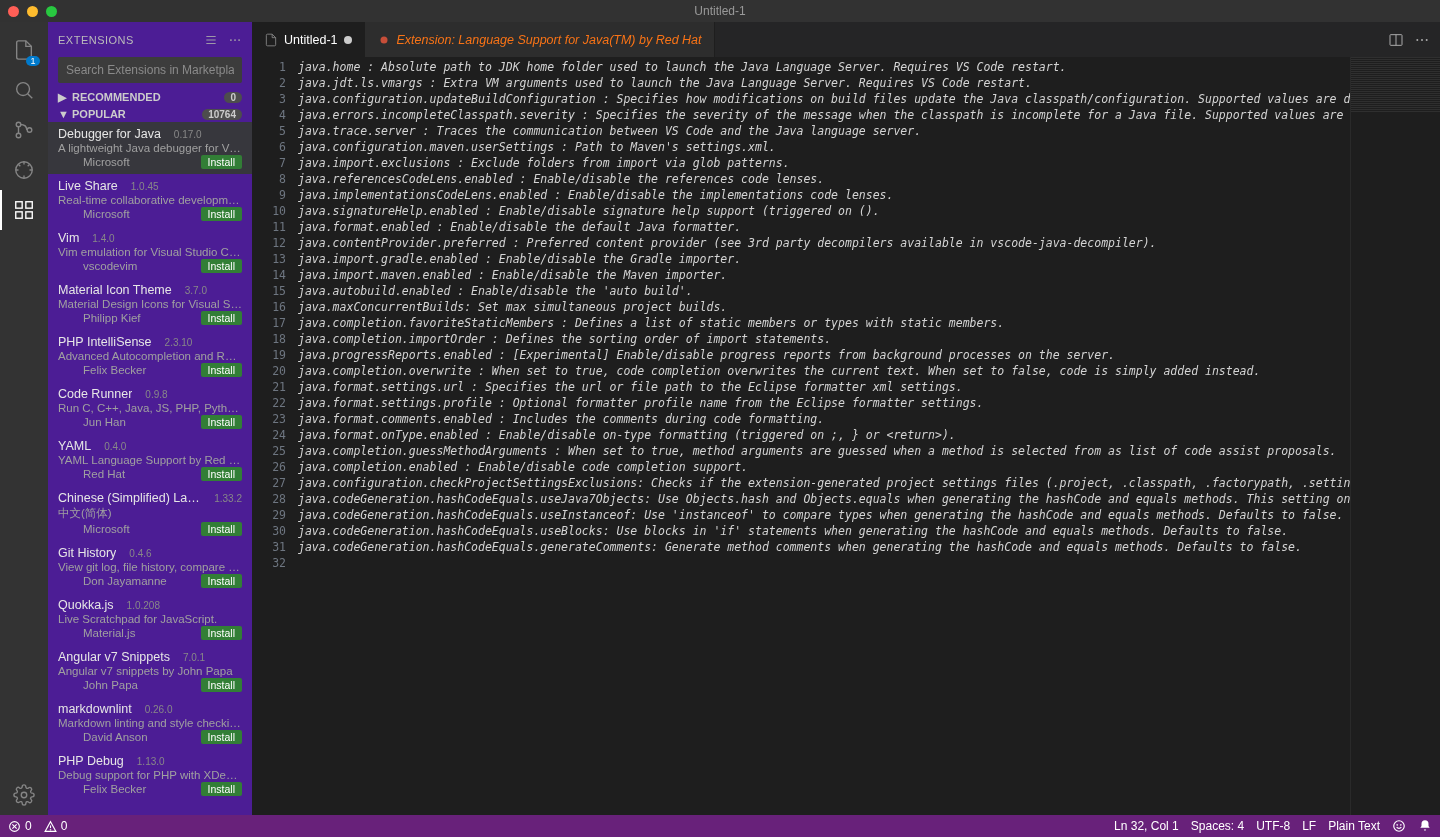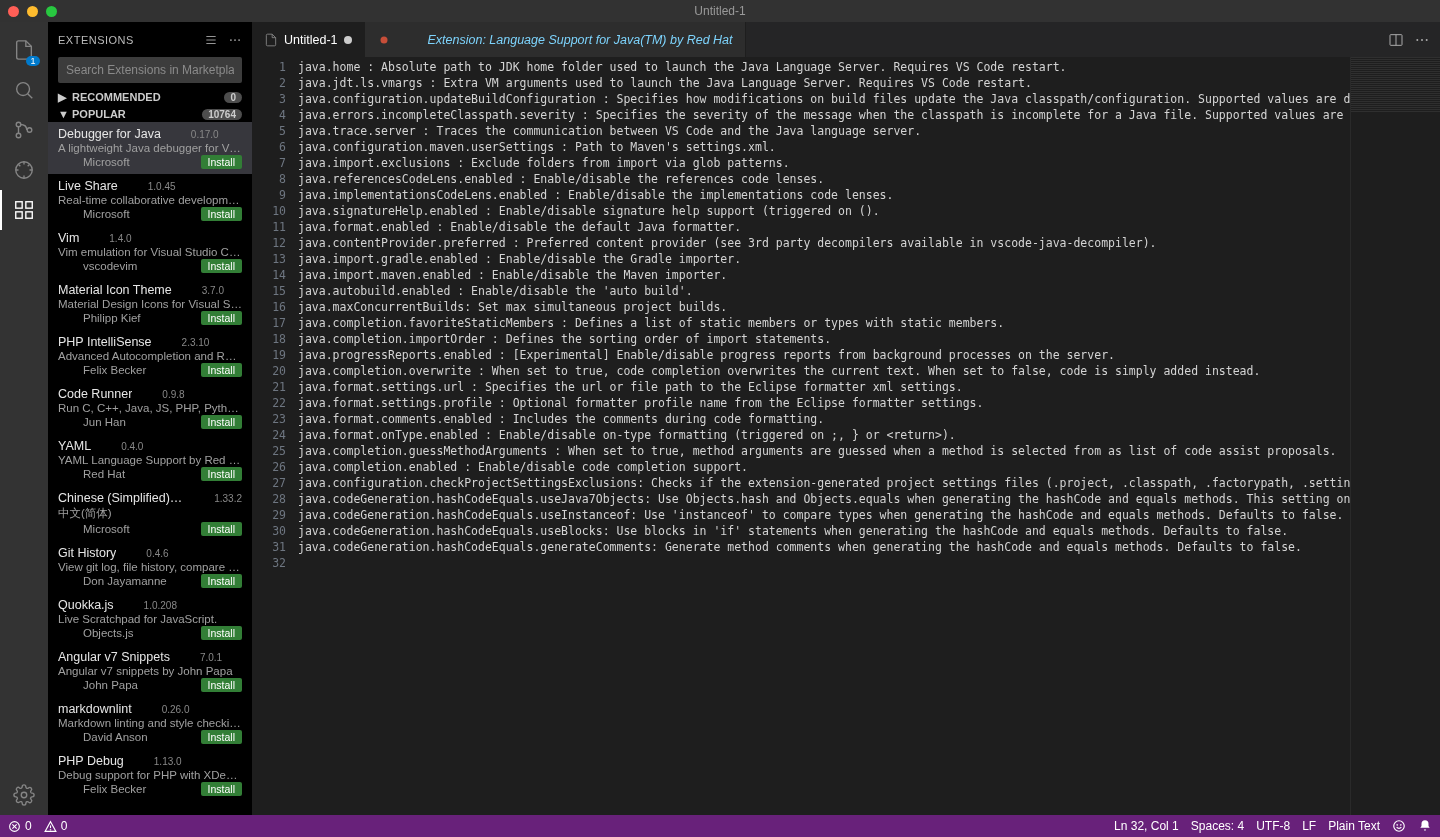--- a/index.html
+++ b/index.html
@@ -55,21 +55,21 @@
   content: ""; position: absolute; left: 0; top: 0; bottom: 0; width: 2px; background: #fff;
 }
 .activity-badge {
   position: absolute; bottom: 4px; right: 8px;
   background: #007acc; color: #fff;
   font-size: 9px; border-radius: 8px; padding: 0 4px; min-width: 14px; text-align: center;
 }
 .activity-spacer { flex: 1; }
 .sidebar {
   width: 204px;
-  background: #000000;
+  background: #4c1d95;
   display: flex;
   flex-direction: column;
   min-height: 0;
   justify-content: space-between;
 }
 .sidebar-header {
   height: 35px; display: flex; align-items: center; justify-content: space-between;
   padding: 0 10px; font-size: 11px; color: #bbbbbb; letter-spacing: 0.5px;
 }
 .sidebar-header-actions { display: flex; gap: 10px; color: #aaa; }
@@ -89,21 +89,21 @@
   background: #4d4d4d; color: #ccc; font-size: 10px;
   padding: 0 6px; border-radius: 10px;
 }
 .ext-list { flex: 1; overflow-y: auto; }
 .ext-item {
   padding: 5px 10px 5px 10px;
   cursor: pointer;
   position: relative;
 }
 .ext-item.selected { background: #37373d; }
-.ext-title-row { display: flex; align-items: baseline; gap: 22px; }
+.ext-title-row { display: flex; align-items: baseline; gap: 5px; }
 .ext-name { color: #e6e6e6; font-size: 12.5px; font-weight: 500; white-space: nowrap; overflow: hidden; text-overflow: ellipsis; }
 .ext-ver { color: #888; font-size: 10px; padding-left: 8px; }
 .ext-desc { color: #a0a0a0; font-size: 11.5px; white-space: nowrap; overflow: hidden; text-overflow: ellipsis; margin-top: 1px; }
 .ext-author { color: #a0a0a0; font-size: 11.5px; margin-top: 1px; display:flex; justify-content: space-between; align-items: center; margin-left: 25px; }
 .install-btn {
   background: #327e36; color: #fff; font-size: 10.5px;
   padding: 1px 7px; border: none; border-radius: 2px; cursor: pointer;
 }
 .editor-area { flex: 1; display: flex; flex-direction: column; background: #1e1e1e; min-width: 0; }
 .tabs {
@@ -119,21 +119,21 @@
 .dirty-dot { width: 8px; height: 8px; border-radius: 50%; background: #ccc; }
 .tabs-spacer { flex: 1; }
 .tab-actions { display: flex; align-items: center; gap: 10px; padding: 0 10px; color: #aaa; }
 .editor-body { flex: 1; display: flex; min-height: 0; position: relative; }
 .gutter {
   width: 46px; text-align: right; color: #6e7681; font-family: "Menlo", "Monaco", monospace;
   font-size: 11.5px; padding: 2px 12px 0 0; user-select: none; line-height: 16px;
 }
 .code {
   flex: 1; font-family: "Menlo", "Monaco", monospace; font-size: 11.5px;
-  color: #d4d4d4; white-space: pre; overflow: hidden; padding-top: 2px; line-height: 16px;
+  color: #d4d4d4; white-space: pre; overflow: hidden; padding-top: 2px; line-height: 16px; font-style: italic;
 }
 .code-line { height: 16px; }
 .minimap {
   width: 90px; background: #1e1e1e; border-left: 1px solid #2a2a2a;
   position: relative;
 }
 .minimap-blob { position: absolute; top: 0; right: 0; left: 0; height: 55px; background: repeating-linear-gradient(0deg,#3a3a3a 0,#3a3a3a 1px,transparent 1px,transparent 2px); opacity: 0.6; }
 .statusbar {
   height: 22px; background: #68217a; color: #fff;
   display: flex; align-items: center; font-size: 12px;
@@ -335,21 +335,21 @@
       <button class="install-btn">Install</button>
     </div>
         </div>
         <div class="ext-item">
     <div class="ext-title-row">
       <span class="ext-name">Quokka.js</span>
       <span class="ext-ver">1.0.208</span>
     </div>
     <div class="ext-desc">Live Scratchpad for JavaScript.</div>
     <div class="ext-author">
-      <span>Objects.js</span>
+      <span>Material.js</span>
       <button class="install-btn">Install</button>
     </div>
         </div>
         <div class="ext-item">
     <div class="ext-title-row">
       <span class="ext-name">Angular v7 Snippets</span>
       <span class="ext-ver">7.0.1</span>
     </div>
     <div class="ext-desc">Angular v7 snippets by John Papa</div>
     <div class="ext-author">
@@ -390,21 +390,21 @@
               <path d="M14 2H6a2 2 0 0 0-2 2v16a2 2 0 0 0 2 2h12a2 2 0 0 0 2-2V8z"></path>
               <polyline points="14 2 14 8 20 8"></polyline>
             </svg>
             <span style="">Untitled-1</span>
             <span class="dirty-dot"></span>
           </div>
           <div class="tab">
             <svg class="tab-icon" viewBox="0 0 24 24" fill="#c74e39">
               <circle cx="12" cy="12" r="6"></circle>
             </svg>
-            <span style="font-style:italic;color:#7dd3fc;margin-left:31px;">Extension: Language Support for Java(TM) by Red Hat</span>
+            <span style="font-style:italic;color:#f97316;">Extension: Language Support for Java(TM) by Red Hat</span>
           </div>
         </div>
       <div class="tabs-spacer"></div>
       <div class="tab-actions">
         <span>
           <svg width="16" height="16" viewBox="0 0 24 24" fill="none" stroke="currentColor" stroke-width="1.5">
               <rect x="3" y="4" width="18" height="16" rx="1"></rect>
               <line x1="12" y1="4" x2="12" y2="20"></line>
             </svg>
         </span>

